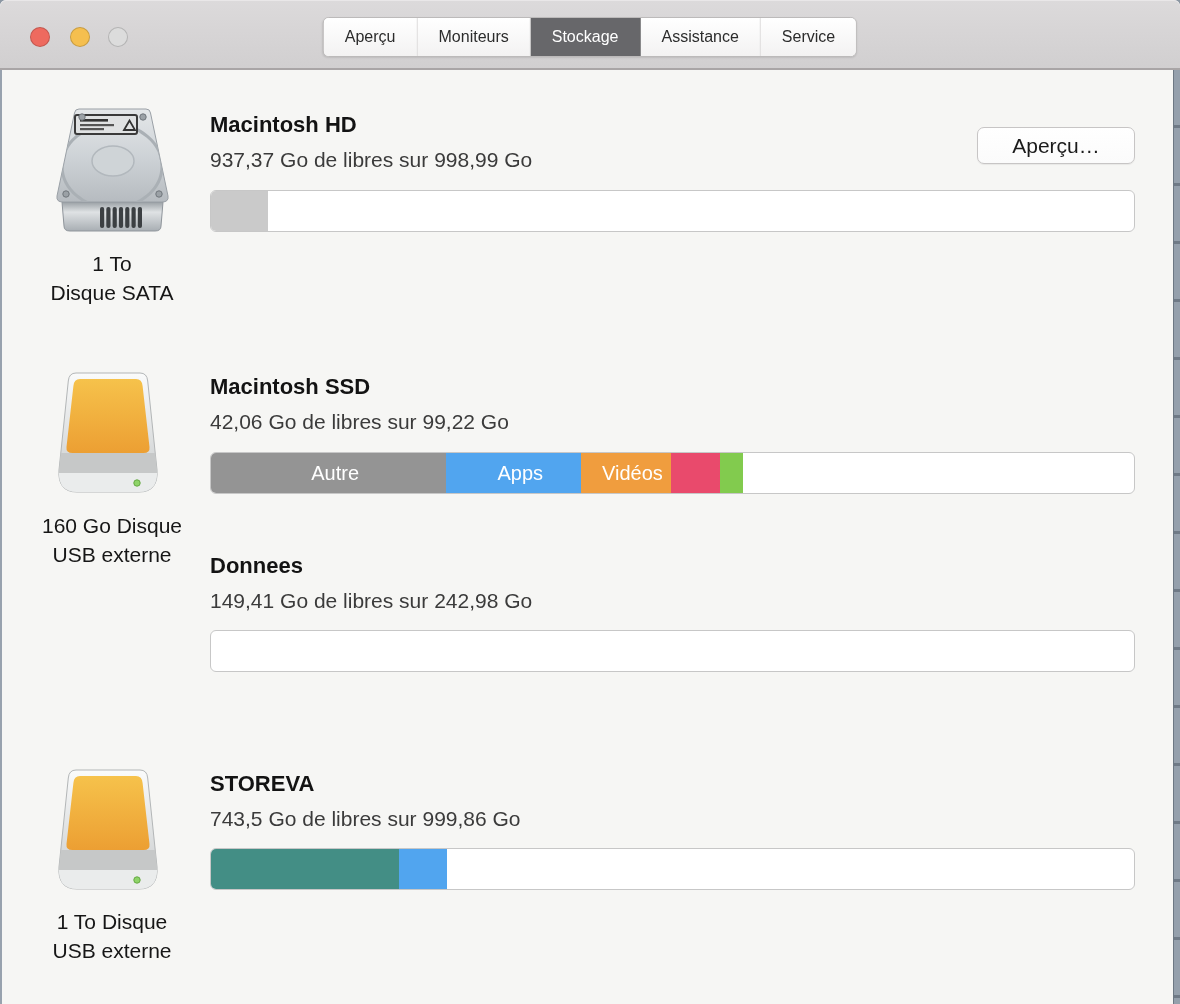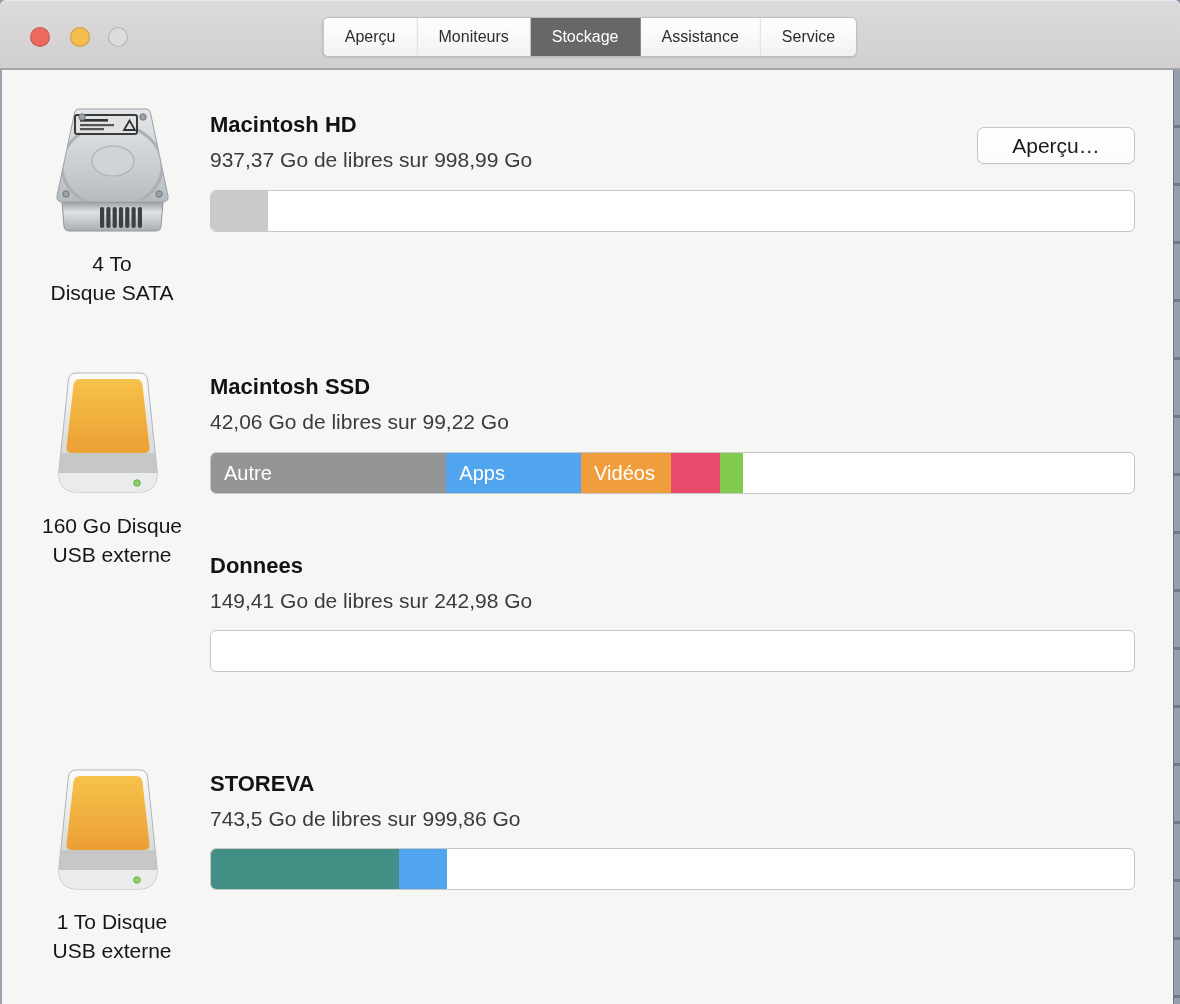--- a/index.html
+++ b/index.html
@@ -34,21 +34,21 @@
               background:linear-gradient(#ffffff,#fbfbfb);border:1px solid #c7c5c5;
               border-radius:7px;box-shadow:0 1px 1px rgba(0,0,0,.06);
               display:flex;align-items:center;justify-content:center;
               font-size:21px;color:#1b1b1b;cursor:default;box-sizing:border-box;}
   
   .drive-title{position:absolute;left:210px;font-size:22px;font-weight:700;color:#131313;}
   .drive-sub{position:absolute;left:210px;font-size:21px;color:#3b3b3b;}
   .usage-bar{position:absolute;left:210px;width:925px;height:42px;background:#ffffff;
              border:1px solid #c7c7c7;border-radius:6px;box-sizing:border-box;
              display:flex;overflow:hidden;}
-  .seg{height:100%;display:flex;align-items:center;flex-shrink:0;}
+  .seg{height:100%;display:flex;align-items:center;flex-shrink:0;justify-content:center;}
   .seg span{color:#ffffff;font-size:20px;padding-left:13px;white-space:nowrap;overflow:hidden;}
   .icon-box{position:absolute;left:55px;}
   .caption{position:absolute;left:12px;width:200px;text-align:center;
            font-size:21px;line-height:29px;color:#161616;}
   
   .r1-icon{top:104px;}  .r1-title{top:112px;} .r1-sub{top:148px;} .r1-bar{top:190px;} .r1-cap{top:249px;}
   .r2-icon{top:371px;}  .r2-title{top:374px;} .r2-sub{top:410px;} .r2-bar{top:452px;} .r2-cap{top:511px;}
                         .r3-title{top:553px;} .r3-sub{top:589px;} .r3-bar{top:630px;}
   .r4-icon{top:768px;}  .r4-title{top:771px;} .r4-sub{top:807px;} .r4-bar{top:848px;} .r4-cap{top:907px;}
 </style>
@@ -118,21 +118,21 @@
       <circle cx="11" cy="90" r="3.2" fill="#9ba1a6" stroke="#70767c"></circle>
       <circle cx="104" cy="90" r="3.2" fill="#9ba1a6" stroke="#70767c"></circle>
     </svg>
   </div>
   <div class="drive-title r1-title">Macintosh HD</div>
   <div class="drive-sub r1-sub">937,37 Go de libres sur 998,99 Go</div>
   <div class="usage-bar r1-bar">
       <div class="seg" style="width: 6.2%; background: rgb(202, 202, 202);"></div>
     </div>
   <div class="caption r1-cap">
-    <div>4 To</div>
+    <div>1 To</div>
     <div>Disque SATA</div>
   </div>
 
   <div class="icon-box r2-icon">
     <svg width="106" height="123" viewBox="0 0 106 123">
       <defs>
         <linearGradient id="extshell" x1="0" y1="0" x2="0" y2="1">
           <stop offset="0" stop-color="#fafbfb"></stop>
             <stop offset="1" stop-color="#c7cacb"></stop>
         </linearGradient>

